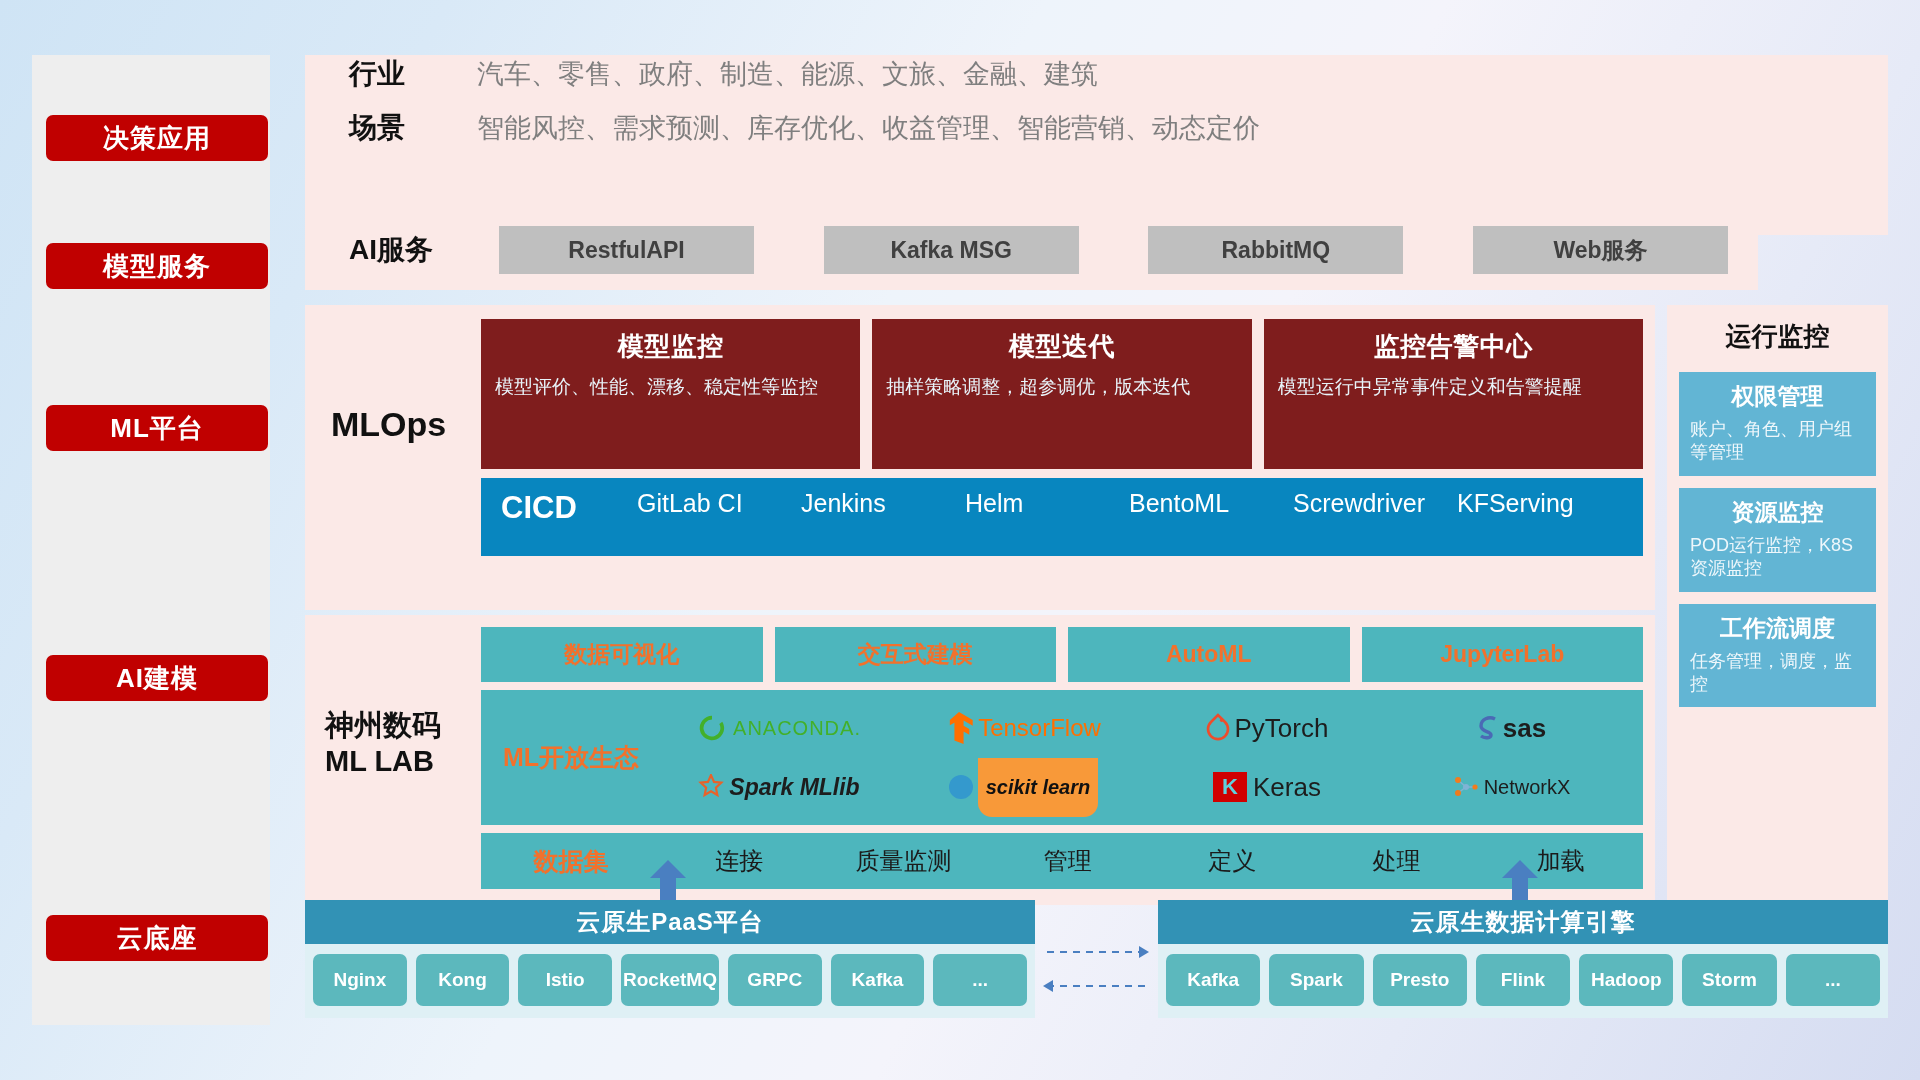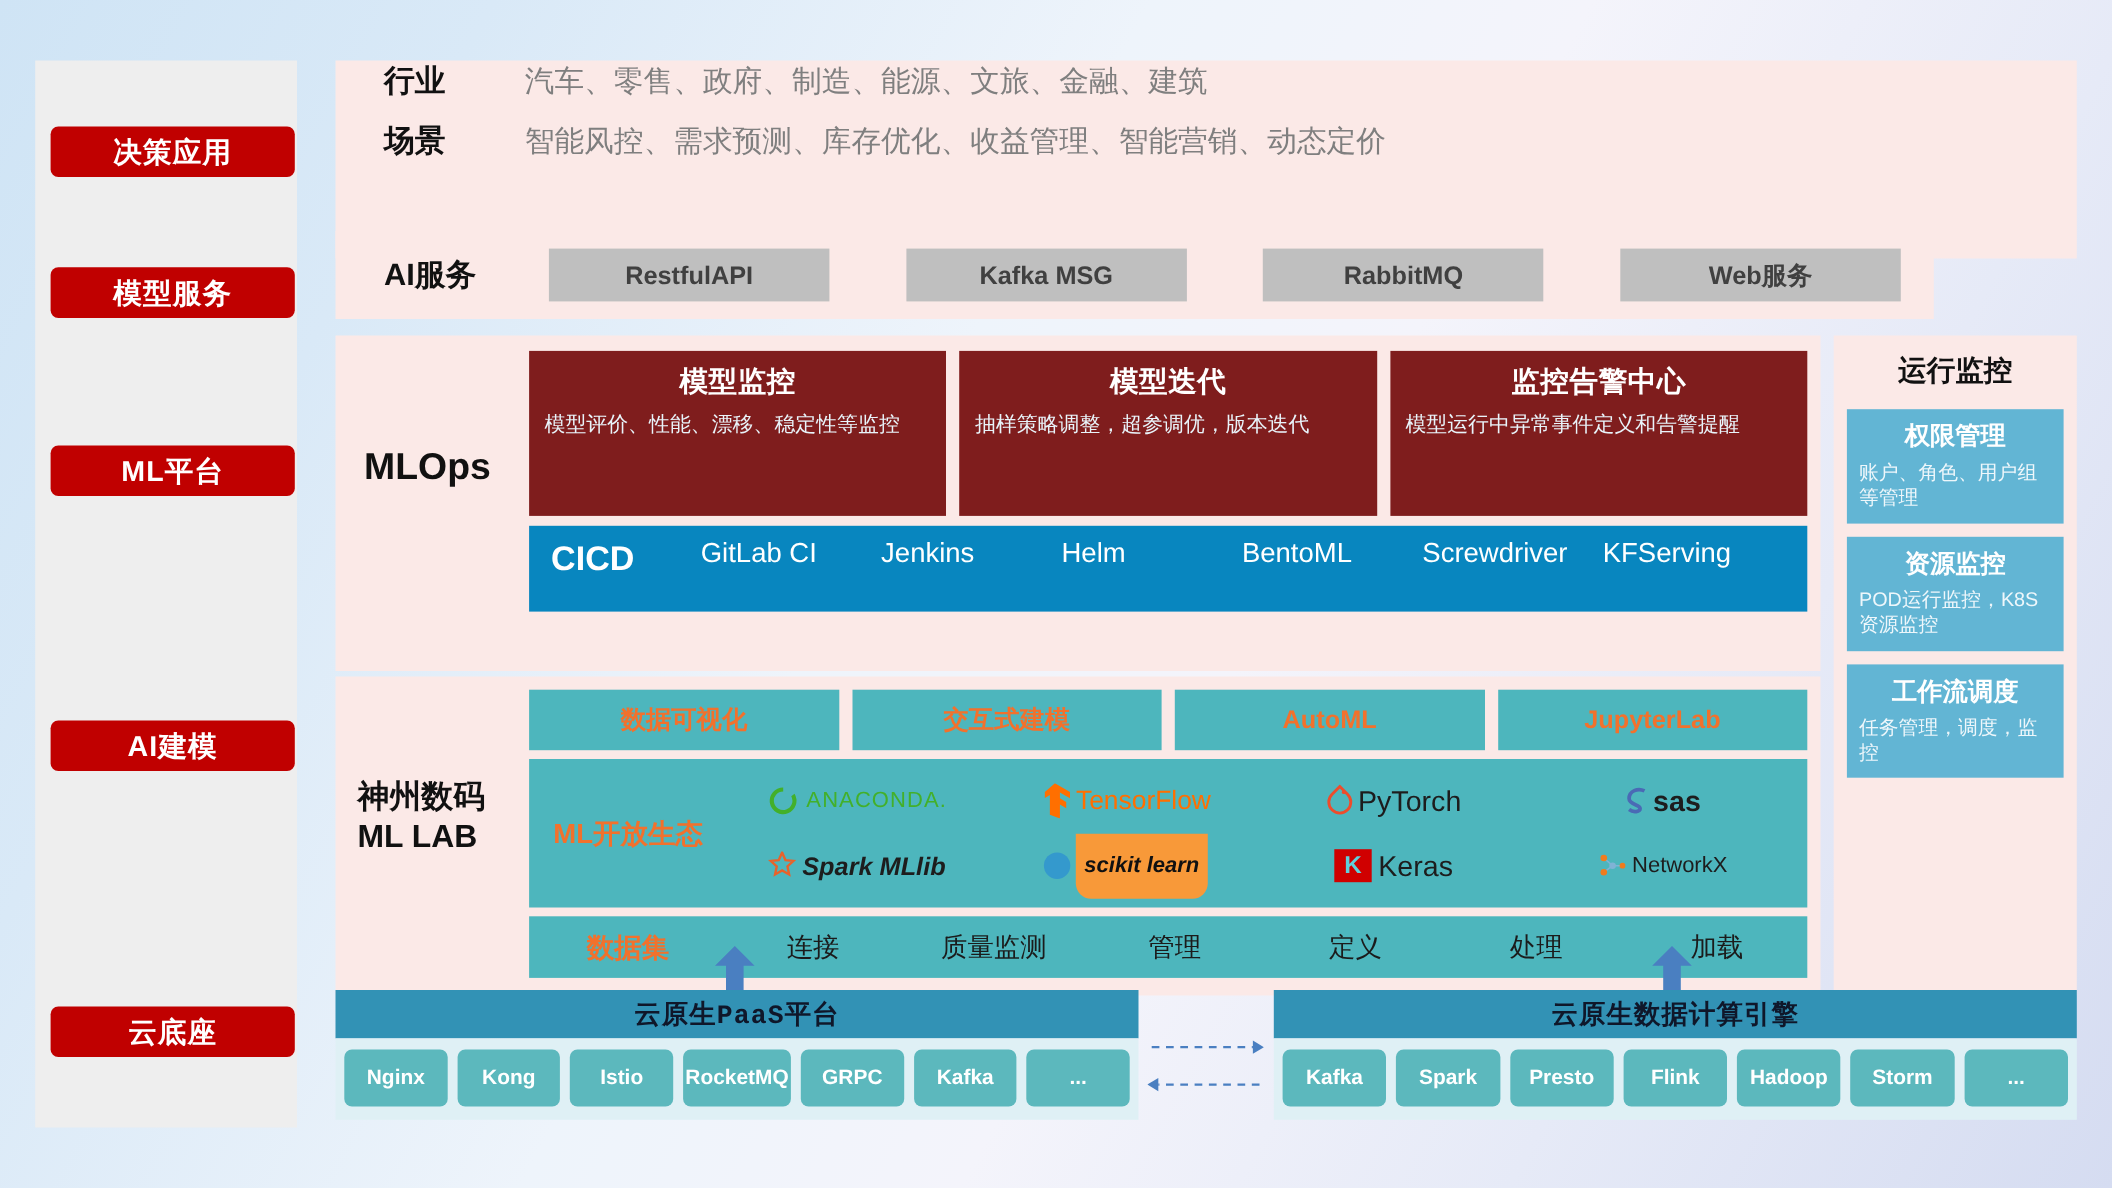--- a/index.html
+++ b/index.html
@@ -90,22 +90,22 @@
   }
   #band-monitor .mon-title{ font-size:26px; font-weight:bold; color:#111; margin-bottom:6px;}
   .mon-card{ width:100%; background:#62b5d4; padding:9px 11px 11px; }
   .mon-card h4{ color:#fff; font-size:23px; font-weight:bold; text-align:center; margin-bottom:6px;}
   .mon-card p{ color:#eef7fb; font-size:18px; line-height:1.3;}
 
   
   .cloud-group{ position:absolute; top:900px; }
   #cloud-left{ left:305px; width:730px; }
   #cloud-right{ left:1158px; width:730px; }
-  .cloud-head{ background:#3292b5; height:44px; color:#0f172a; font-size:24px; font-weight:bold;
-               display:flex; align-items:center; justify-content:center; letter-spacing:1px;font-family:Liberation Mono, monospace;}
+  .cloud-head{ background:#3292b5; height:44px; color:#ffffff; font-size:24px; font-weight:bold;
+               display:flex; align-items:center; justify-content:center; letter-spacing:1px;}
   .cloud-body{ background:#dff0f5; padding:10px 8px 12px; display:flex; gap:9px; }
   .cloud-chip{ flex:1; background:#5cb8bd; border-radius:7px; height:52px; color:#fff;
                font-size:19px; font-weight:bold; display:flex; align-items:center; justify-content:center;
                text-align:center; line-height:1.05; padding:0 2px;}
   .up-arrow{ position:absolute; width:40px; height:44px; }
   .dashed-link{ position:absolute; left:1043px; top:938px; width:106px; height:62px; }
 </style>
 </head>
 <body>
 

